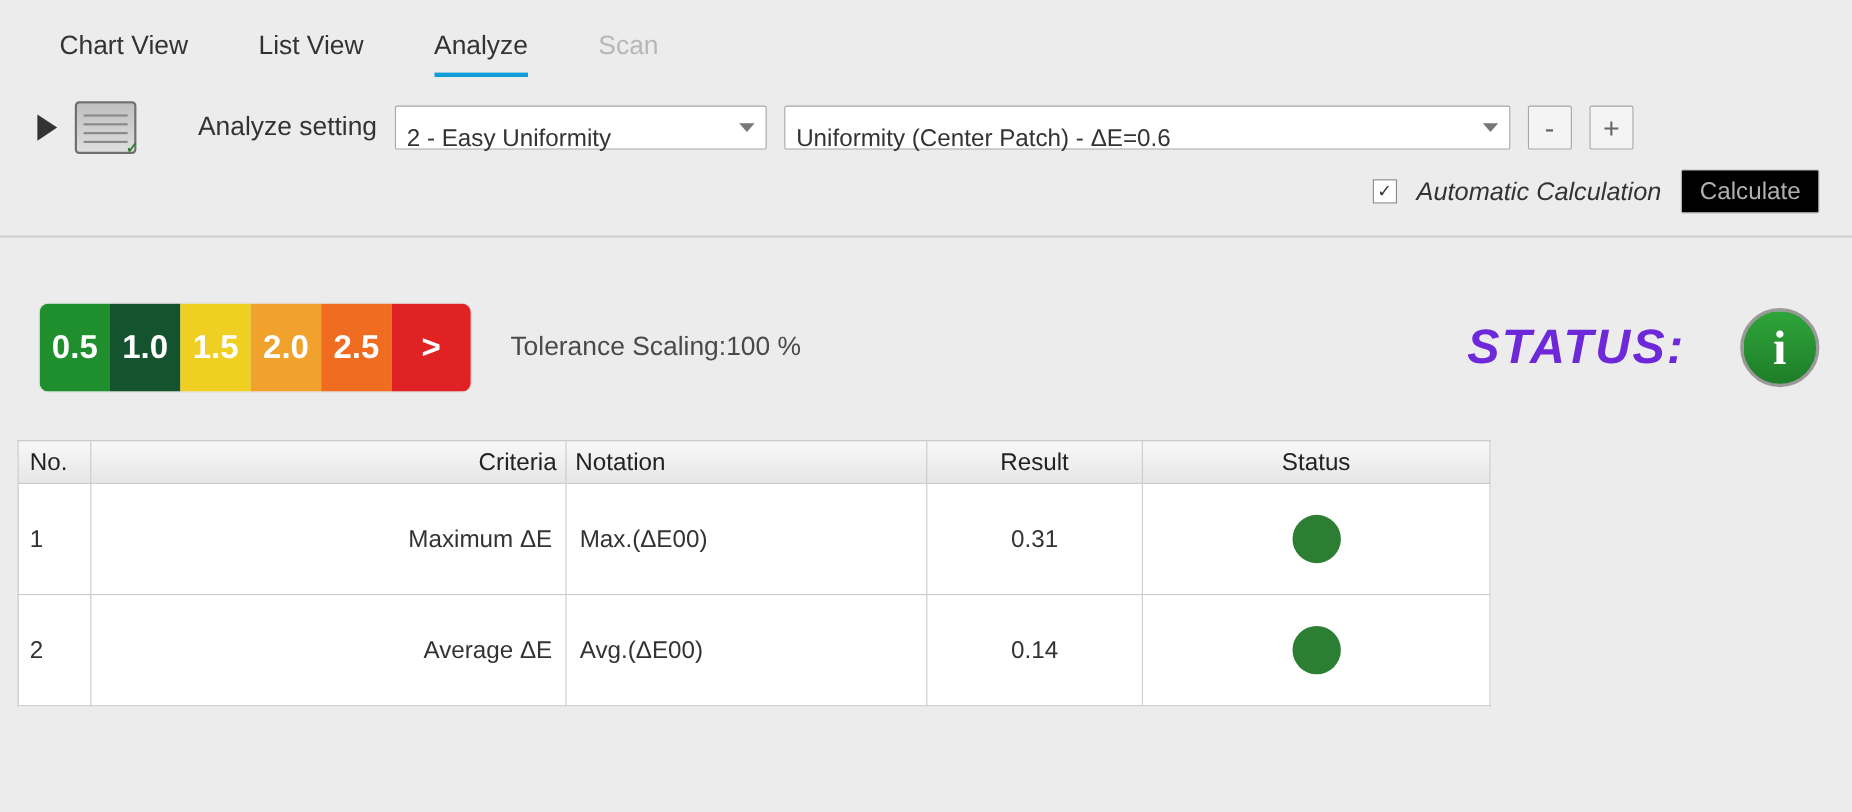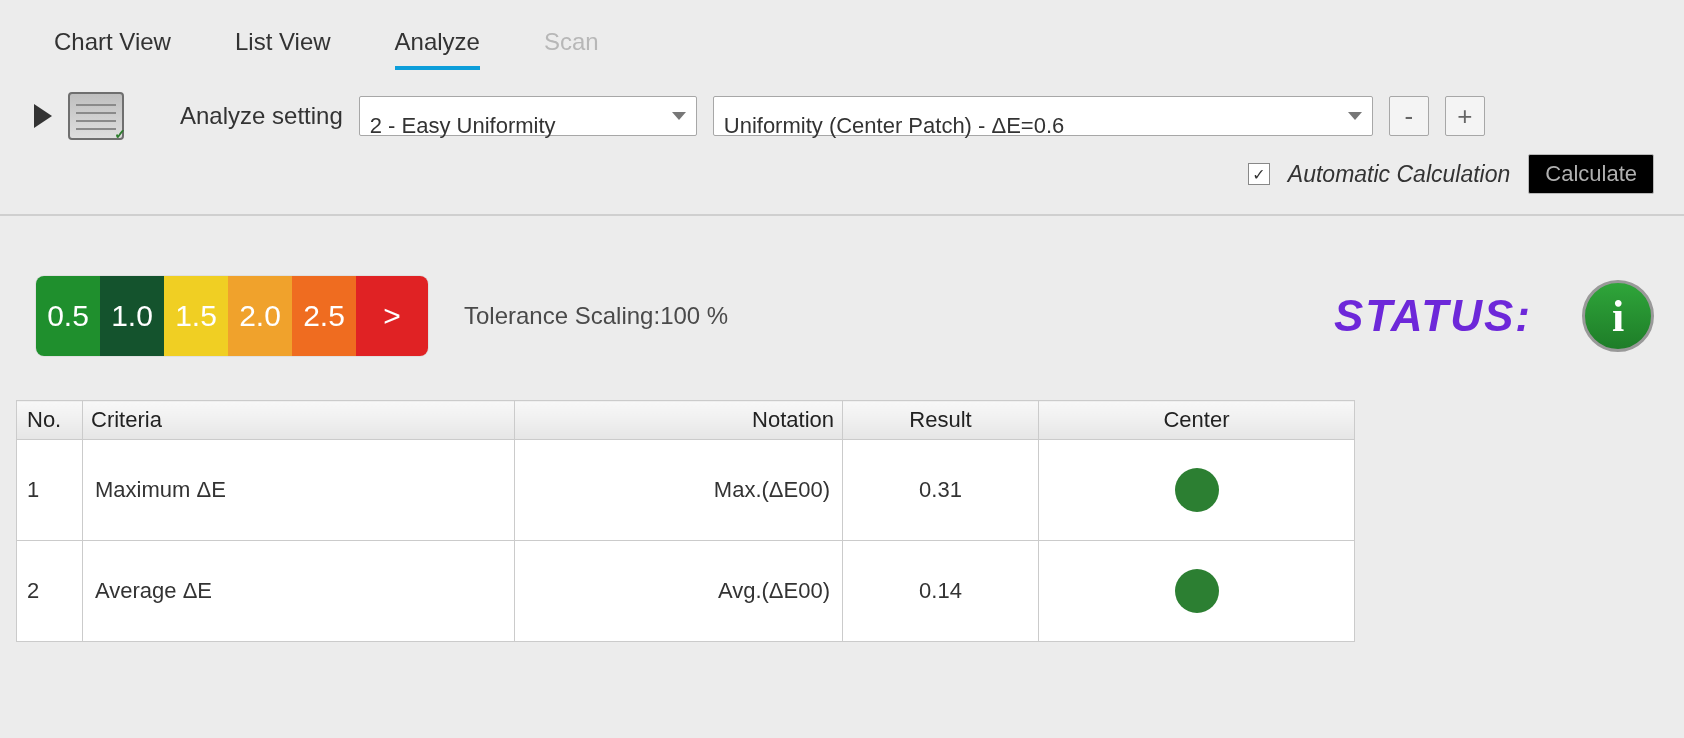--- a/index.html
+++ b/index.html
@@ -168,21 +168,21 @@
     overflow: hidden;
     height: 80px;
     box-shadow: 0 0 0 1px rgba(0,0,0,0.05);
   }
   .scale-cell {
     width: 64px;
     display: flex;
     align-items: center;
     justify-content: center;
     font-size: 30px;
-    font-weight: 400;
+    font-weight: 700;
     color: #fff;
     text-align: right;
   }
   .c0 { background: #1f8f2d; }
   .c1 { background: #14532d; }
   .c2 { background: #f0cf23; }
   .c3 { background: #f0a22c; }
   .c4 { background: #ef6c20; }
   .c5 { background: #e02224; width: 72px; }
 
@@ -236,22 +236,22 @@
     padding: 6px 8px;
     text-align: center;
   }
   td {
     background: #fff;
     padding: 28px 12px;
     color: #333;
     vertical-align: middle;
   }
   .col-no { width: 66px; text-align: left; padding-left: 10px;}
-  .col-criteria { width: 432px; text-align: left; }
-  .col-notation { width: 328px; text-align: right; margin-top: 24px; }
+  .col-criteria { width: 432px; text-align: right; }
+  .col-notation { width: 328px; text-align: left; margin-top: 24px; }
   .col-result { width: 196px; text-align: center; }
   .col-result.th { text-align: center; }
   .col-status { width: 316px; text-align: center; }
 
   .dot-green {
     width: 44px; height: 44px;
     border-radius: 50%;
     background: #2c7f32;
     margin: 0 auto;
   }
@@ -309,21 +309,21 @@
 </div>
 
 <div class="table-wrap">
   <table>
     <thead>
       <tr>
         <th class="col-no">No.</th>
         <th class="col-criteria">Criteria</th>
         <th class="col-notation">Notation</th>
         <th class="col-result th">Result</th>
-        <th class="col-status">Center</th>
+        <th class="col-status">Status</th>
       </tr>
     </thead>
     <tbody>
       <tr>
         <td class="col-no">1</td>
         <td class="col-criteria">Maximum ΔE</td>
         <td class="col-notation">Max.(ΔE00)</td>
         <td class="col-result">0.31</td>
         <td class="col-status">
             <div class="dot-green"></div>

